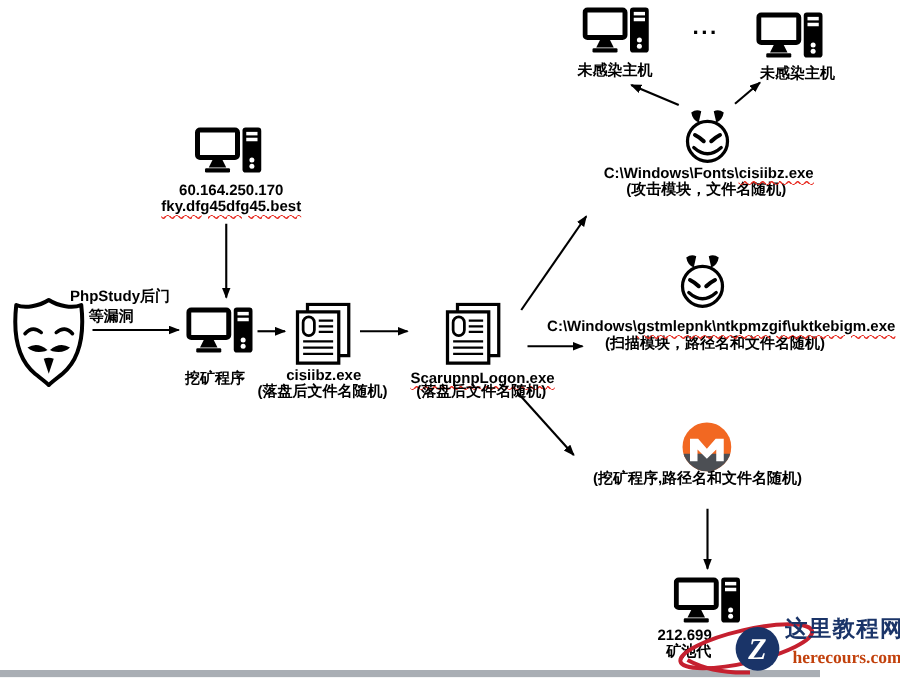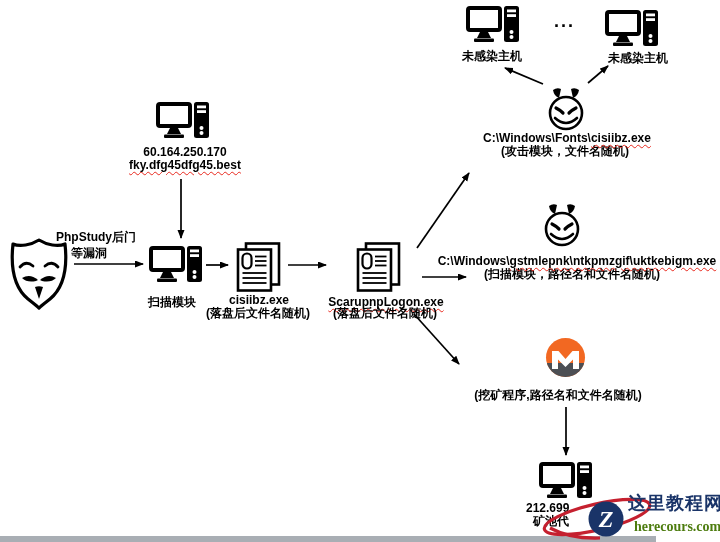--- a/index.html
+++ b/index.html
@@ -7,21 +7,21 @@
           font-family:"Liberation Sans","DejaVu Sans",sans-serif;color:#000;}
   #arrows{position:absolute;left:0;top:0;z-index:1;}
   .node{position:absolute;z-index:2;}
   .lbl{position:absolute;z-index:3;font-weight:700;font-size:12px;line-height:13px;
        white-space:nowrap;color:#000;}
   .lbl.c{transform:translateX(-50%);text-align:center;}
   .wavy{text-decoration:underline;text-decoration-style:wavy;
         text-decoration-color:#e8291f;text-decoration-thickness:1px;text-underline-offset:2px;}
   .dots{font-size:18px;font-weight:700;letter-spacing:2px;}
   .wm-name{z-index:6;font-size:18px;color:#1a3468;letter-spacing:1px;}
-  .wm-url{z-index:6;font-size:14px;color:#4d7c0f;font-family:"Liberation Serif","DejaVu Serif",serif;}
+  .wm-url{z-index:6;font-size:14px;color:#c2410c;font-family:"Liberation Serif","DejaVu Serif",serif;}
   .wm{z-index:5;}
   #bottombar{position:absolute;left:0;top:536px;width:656px;height:6px;background:#a9aeb4;z-index:4;}
 </style>
 </head>
 <body>
 
 <div id="canvas">
 
   <svg id="arrows" width="720" height="542">
     <defs>
@@ -68,21 +68,21 @@
   <svg class="node" style="left:149px;top:245px" width="54" height="44" viewBox="0 0 54 44">
     <rect x="2" y="3" width="32" height="22" rx="2" fill="#fff" stroke="#000" stroke-width="4"></rect>
     <path d="M14,27 L22,27 L25,33 L11,33 Z" fill="#000"></path>
     <rect x="8" y="33.5" width="20" height="3.5" rx="1" fill="#000"></rect>
     <rect x="38" y="1" width="15" height="36" rx="2.5" fill="#000"></rect>
     <rect x="41" y="4.5" width="9" height="2.8" fill="#fff"></rect>
     <rect x="41" y="9.2" width="9" height="2.8" fill="#fff"></rect>
     <circle cx="45.5" cy="27" r="2" fill="#fff"></circle>
     <circle cx="45.5" cy="32" r="2" fill="#fff"></circle>
   </svg>
-  <div class="lbl c" style="left:172px;top:296px">扫描模块</div>
+  <div class="lbl c" style="left:172px;top:296px">挖矿程序</div>
 
   <svg class="node" style="left:236px;top:242px" width="46" height="50" viewBox="0 0 46 50">
     <rect x="10" y="1.5" width="33" height="41" fill="#fff" stroke="#000" stroke-width="2.6"></rect>
     <rect x="2" y="7.5" width="33" height="41" fill="#fff" stroke="#000" stroke-width="2.6"></rect>
     <rect x="6.5" y="11.5" width="9" height="15" rx="4.5" fill="none" stroke="#000" stroke-width="2.2"></rect>
     <g stroke="#000" stroke-width="1.8">
       <line x1="19" y1="14.5" x2="30.5" y2="14.5"></line>
       <line x1="19" y1="19" x2="30.5" y2="19"></line>
       <line x1="19" y1="23.5" x2="30.5" y2="23.5"></line>
       <line x1="6.5" y1="31" x2="30.5" y2="31"></line>
@@ -160,21 +160,21 @@
   <svg class="node" style="left:545px;top:337px" width="41" height="41" viewBox="0 0 41 41">
     <defs>
         <clipPath id="mclip">
           <circle cx="20.5" cy="20.5" r="19.5"></circle>
         </clipPath>
       </defs>
     <circle cx="20.5" cy="20.5" r="19.5" fill="#f26822"></circle>
     <rect x="0" y="26" width="41" height="15" fill="#4c4f54" clip-path="url(#mclip)"></rect>
     <path d="M7,32 V14 L13.5,14 L20.5,22 L27.5,14 L34,14 V32 H28 V22.5 L20.5,30 L13,22.5 V32 Z" fill="#fff" clip-path="url(#mclip)"></path>
   </svg>
-  <div class="lbl c" style="left:558px;top:389px">(挖矿程序,路径名和文件名随机)</div>
+  <div class="lbl c" style="left:558px;top:376px">(挖矿程序,路径名和文件名随机)</div>
 
   <svg class="node" style="left:539px;top:461px" width="54" height="44" viewBox="0 0 54 44">
     <rect x="2" y="3" width="32" height="22" rx="2" fill="#fff" stroke="#000" stroke-width="4"></rect>
     <path d="M14,27 L22,27 L25,33 L11,33 Z" fill="#000"></path>
     <rect x="8" y="33.5" width="20" height="3.5" rx="1" fill="#000"></rect>
     <rect x="38" y="1" width="15" height="36" rx="2.5" fill="#000"></rect>
     <rect x="41" y="4.5" width="9" height="2.8" fill="#fff"></rect>
     <rect x="41" y="9.2" width="9" height="2.8" fill="#fff"></rect>
     <circle cx="45.5" cy="27" r="2" fill="#fff"></circle>
     <circle cx="45.5" cy="32" r="2" fill="#fff"></circle>

